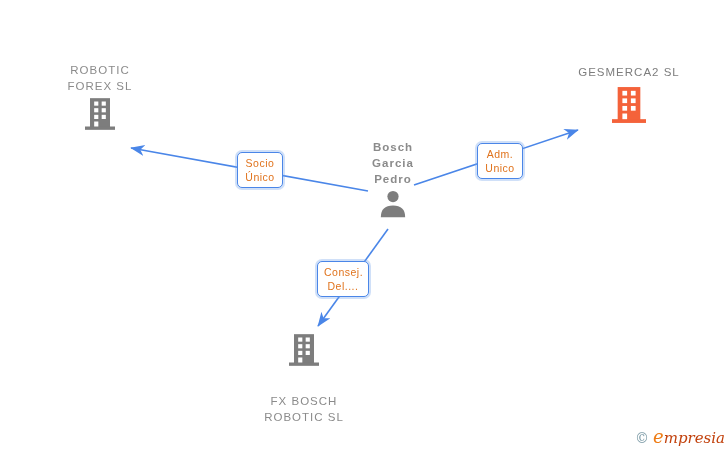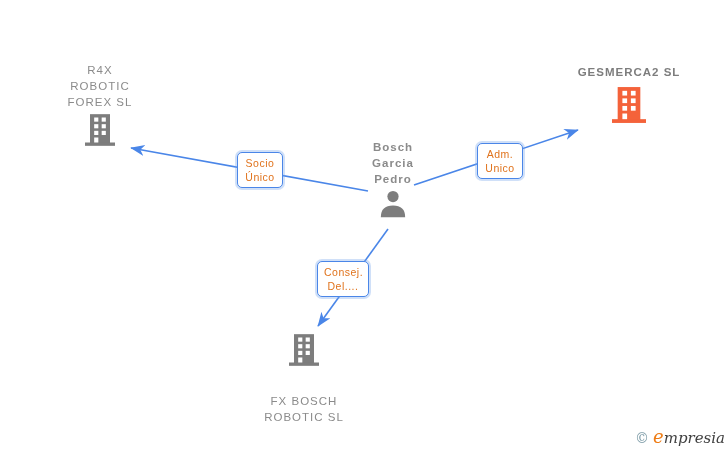--- a/index.html
+++ b/index.html
@@ -12,21 +12,21 @@
   }
   #edges{position:absolute;left:0;top:0;z-index:1;}
   .edge-line{stroke:#4a86e8;stroke-width:1.6;fill:none;}
   .node{
     position:absolute;z-index:2;text-align:center;cursor:pointer;
   }
   .node-label{
     color:#8b8b8b;font-size:11.5px;line-height:16px;letter-spacing:1px;
     white-space:nowrap;
   }
-  .node-label.bold{font-weight:bold;color:#7d7d7d;}
+  .node-label.bold{font-weight:normal;color:#7d7d7d;}
   .bld-icon{display:inline-block;margin-top:4px;color:#7d7d7d;}
   .bld-icon.focus{color:#f4623a;}
   .person-icon{display:inline-block;margin-top:2px;color:#7d7d7d;}
   .edge-label{
     position:absolute;z-index:3;
     background:#ffffff;
     border:1px solid #4a86e8;
     border-radius:5px;
     box-shadow:0 0 0 2px rgba(120,165,235,0.35);
     color:#e0731d;
@@ -39,40 +39,39 @@
   #watermark{
     position:absolute;right:3px;bottom:3px;z-index:4;
     font-family:"DejaVu Serif","Liberation Serif",serif;
     font-style:italic;
     font-size:15px;line-height:18px;
     cursor:pointer;
     white-space:nowrap;
   }
   #watermark .copy{color:#7b9aa6;font-style:normal;font-size:14px;margin-right:4px;}
   #watermark .brand-e{color:#ee7c15;font-size:18px;}
-  #watermark .brand-rest{color:#404040;}
+  #watermark .brand-rest{color:#c2410c;}
 </style>
 </head>
 <body>
 
 <div id="canvas">
 
   <svg id="edges" width="728" height="450">
     <defs>
       <marker id="arrow" markerWidth="10" markerHeight="8" refX="8.5" refY="3.5" orient="auto">
         <path d="M0,0 L9,3.5 L0,7 L2.6,3.5 Z" fill="#4a86e8"></path>
       </marker>
     </defs>
     <line class="edge-line" x1="368" y1="191" x2="131" y2="148" marker-end="url(#arrow)"></line>
     <line class="edge-line" x1="414" y1="185" x2="578" y2="130" marker-end="url(#arrow)"></line>
     <line class="edge-line" x1="388" y1="229" x2="318" y2="326" marker-end="url(#arrow)"></line>
   </svg>
 
   <div class="node" style="left:40px;top:62px;width:120px;">
-    <div class="node-label">R4X</div>
     <div class="node-label">ROBOTIC</div>
     <div class="node-label">FOREX SL</div>
     <span class="bld-icon">
       <svg width="30" height="32" viewBox="0 0 36 38" fill="currentColor">
         <rect x="6" y="0" width="24" height="35"></rect>
         <rect x="0" y="34" width="36" height="4"></rect>
         <g fill="#ffffff">
           <rect x="11" y="4" width="5" height="5"></rect>
             <rect x="20" y="4" width="5" height="5"></rect>
           <rect x="11" y="12" width="5" height="5"></rect>

